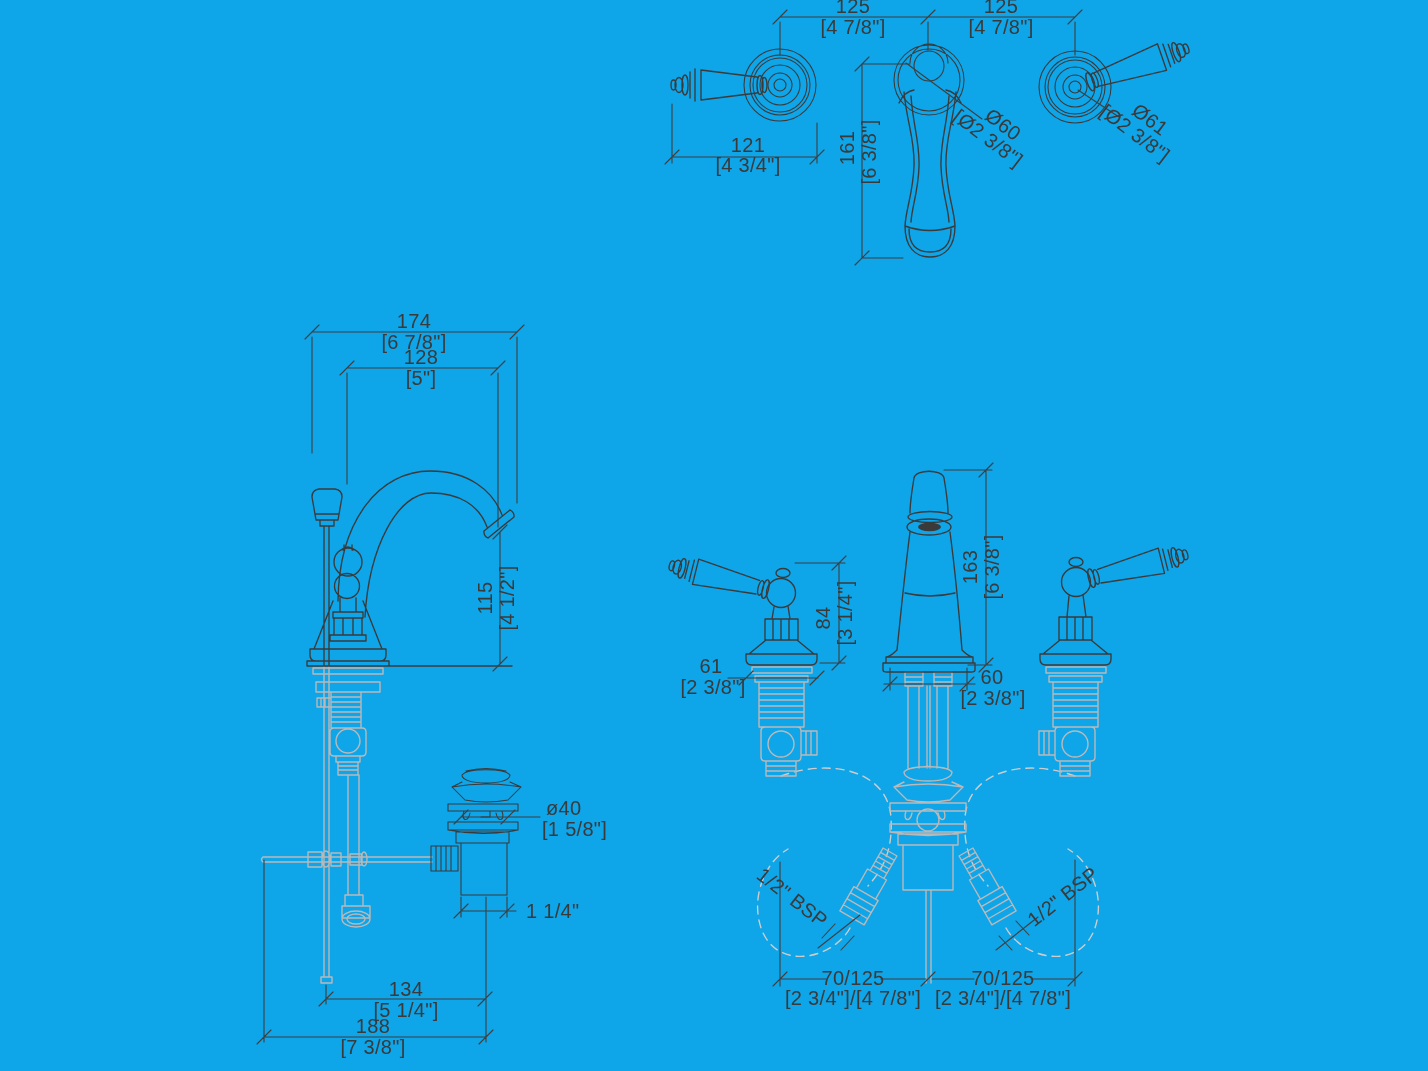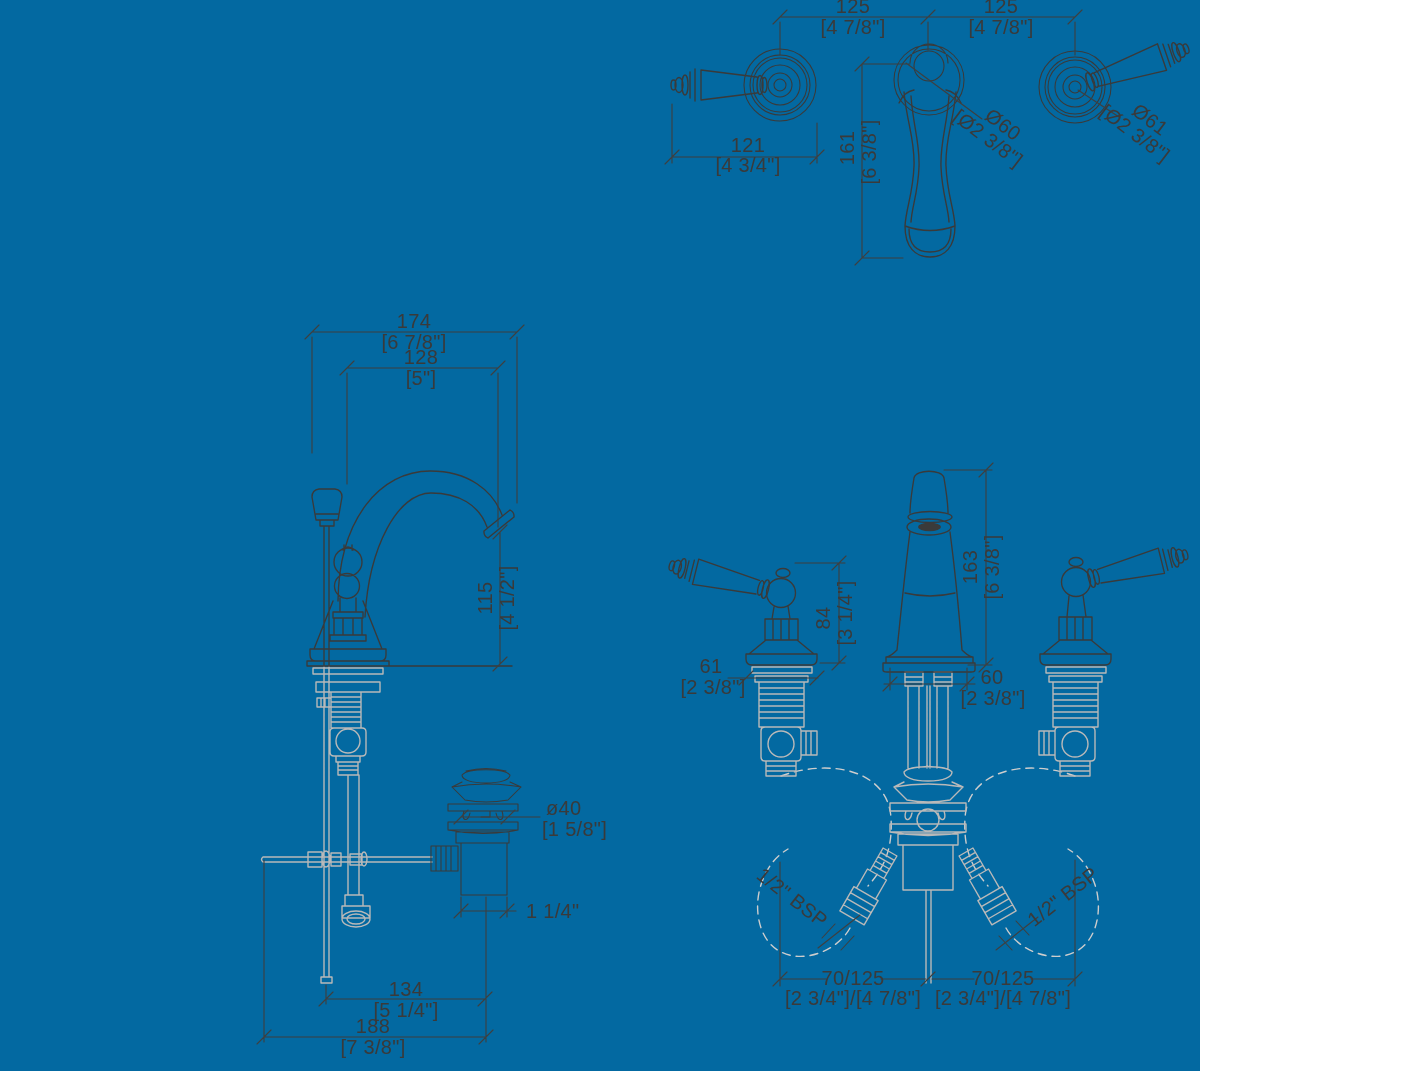--- a/index.html
+++ b/index.html
@@ -1,16 +1,16 @@
 <!DOCTYPE html>
 <html><head>
 <meta charset="utf-8">
 <style>
   html,body{margin:0;padding:0;background:#ffffff}
-  .page{width:1200px;height:1071px;position:relative;background:#0369a1;overflow:hidden}
+  .page{width:1428px;height:1071px;position:relative;background:#0ea5e9;overflow:hidden}
   svg{display:block}
   .ln{stroke:#3a3a3a;stroke-width:1.35;fill:none;stroke-linecap:round;stroke-linejoin:round}
   .fine{stroke-width:1.05}
   .dim{stroke:#3f3f3f;stroke-width:1.1;fill:none;stroke-linecap:round}
   .gy{stroke:#b9b9b9;stroke-width:1.4;fill:none;stroke-linecap:round;stroke-linejoin:round}
   .hose{stroke:#cdcdcd;stroke-width:1.4;fill:none;stroke-dasharray:8 6;stroke-linecap:round}
   .t{font-family:"Liberation Sans",sans-serif;font-size:20px;fill:#3a3a3a;text-anchor:middle;letter-spacing:.3px}
   .ts{text-anchor:start}
   .fillDark{fill:#3a3a3a;stroke:none}
 </style>

